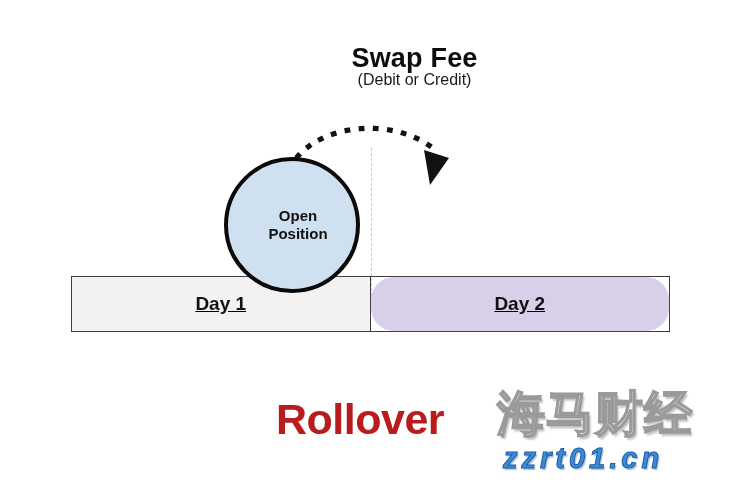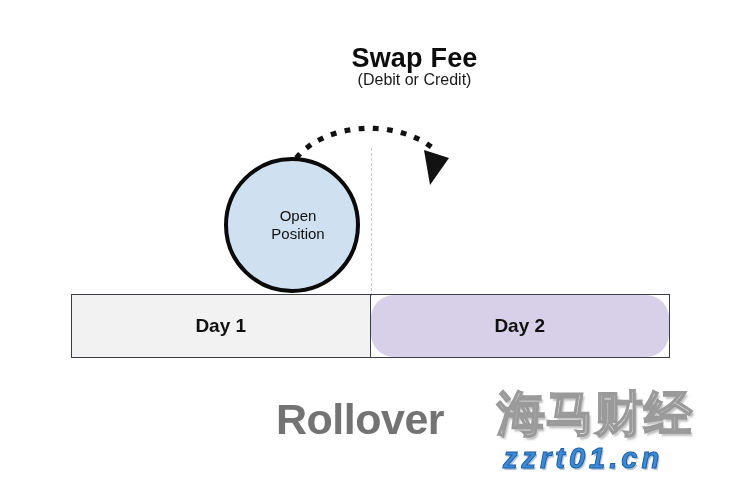--- a/index.html
+++ b/index.html
@@ -72,39 +72,40 @@
     background: #cfe0f1;
     border: 4px solid #0a0a0a;
     box-sizing: border-box;
     display: flex;
     align-items: center;
     justify-content: center;
     z-index: 4;
   }
   #open-position-label {
     font-size: 15px;
-    font-weight: normal;
+    font-weight: bold;
     color: #111111;
     text-align: center;
     line-height: 1.22;
     white-space: pre-line;
     padding-left: 12px;
   }
 
   
   #timeline-bar {
     position: absolute;
     left: 71px;
-    top: 294px;
+    top: 276px;
     width: 599px;
-    height: 64px;
+    height: 56px;
     display: flex;
     border: 1.5px solid #3d3d46;
     box-sizing: border-box;
     z-index: 3;
+    text-decoration: underline;
   }
   .day-segment {
     flex: 1 1 50%;
     display: flex;
     align-items: center;
     justify-content: center;
     box-sizing: border-box;
   }
   #day-1-segment {
     background: #f2f2f2;
@@ -120,21 +121,21 @@
     color: #111111;
   }
 
   
   #rollover-caption {
     position: absolute;
     left: 276px;
     top: 398px;
     font-size: 43px;
     font-weight: bold;
-    color: #737373;
+    color: #b91c1c;
     letter-spacing: -0.5px;
     line-height: 1;
   }
 
   
   #watermark {
     position: absolute;
     left: 497px;
     top: 390px;
     width: 232px;

